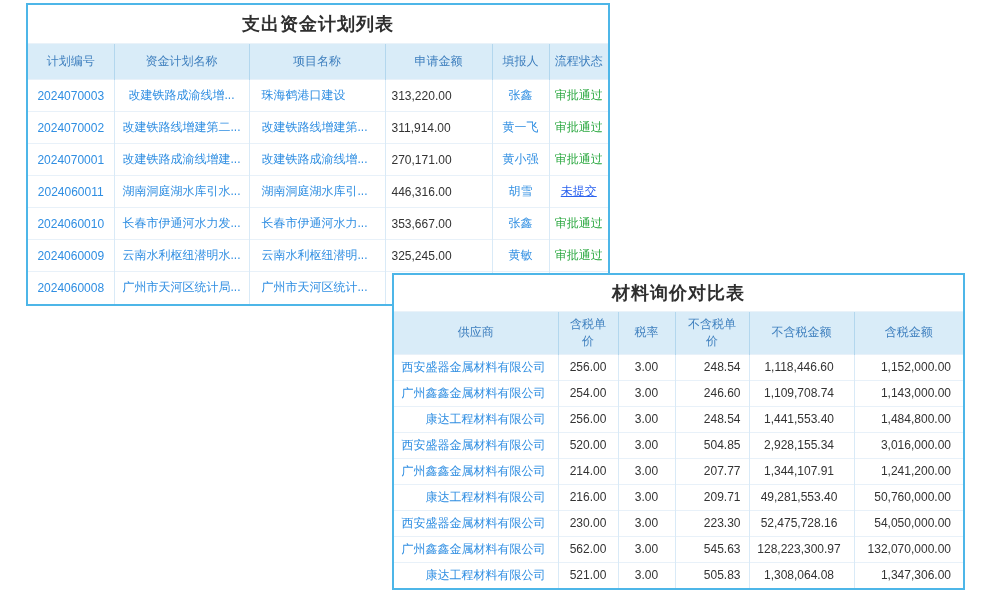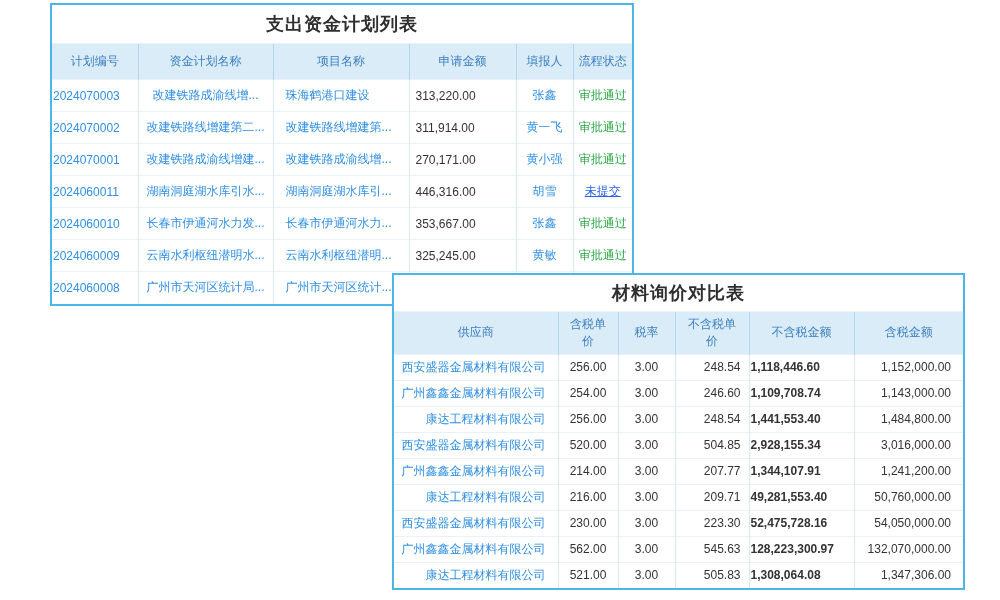--- a/index.html
+++ b/index.html
@@ -10,21 +10,21 @@
   html,body{margin:0;padding:0;}
   body{
     width:1000px;height:600px;background:#ffffff;overflow:hidden;
     font-family:"Liberation Sans","DejaVu Sans",sans-serif;
     position:relative;font-size:12px;color:var(--dark);
   }
   .panel{
     position:absolute;background:#ffffff;border:2px solid var(--border);
     box-sizing:border-box;
   }
-  .panel-1{left:50px;top:3px;width:584px;}
+  .panel-1{left:26px;top:3px;width:584px;}
   .panel-2{left:392px;top:273px;width:573px;z-index:5;}
   .panel-title{
     text-align:center;font-weight:700;font-size:18px;color:#2f2f2f;
     letter-spacing:1px;border-bottom:1px solid #e9f2f9;
   }
   .panel-1 .panel-title{line-height:38px;height:38px;}
   .panel-2 .panel-title{line-height:36px;height:36px;}
   table{border-collapse:collapse;table-layout:fixed;}
   .panel-1 table{width:580px;}
   .panel-2 table{width:569px;}
@@ -38,34 +38,34 @@
   .panel-2 th:nth-child(4){padding:0 8px;}
   td{
     border-right:1px solid var(--colline);border-top:1px solid var(--rowline);
     overflow:hidden;white-space:nowrap;box-sizing:border-box;
   }
   td:last-child{border-right:none;}
   tbody tr:first-child td{border-top:1px solid var(--rowline);}
   .panel-1 td{height:32px;}
   .panel-2 td{height:26px;}
   
-  .panel-1 td.c-id{color:var(--link);}
+  .panel-1 td.c-id{text-align:center;color:var(--link);}
   .panel-1 td.c-plan{text-align:center;color:var(--link);}
   .panel-1 td.c-project{text-align:left;padding-left:12px;color:var(--link);}
   .panel-1 td.c-amount{text-align:left;padding-left:6px;color:var(--dark);}
   .panel-1 td.c-reporter{text-align:center;color:var(--link);}
   .panel-1 td.c-status{text-align:center;}
   .panel-1 td.c-status.st-approved{color:var(--green);}
   .panel-1 td.c-status.st-unsubmitted{color:var(--blue);text-decoration:underline;}
   
   .panel-2 td.c-supplier{text-align:right;padding-right:12px;color:var(--link);}
   .panel-2 td.c-price1{text-align:center;color:var(--dark);}
   .panel-2 td.c-rate{text-align:center;color:var(--dark);}
   .panel-2 td.c-price2{text-align:right;padding-right:8px;color:var(--dark);}
-  .panel-2 td.c-amt1{text-align:left;padding-right:6px;color:var(--dark);font-weight:bold;}
+  .panel-2 td.c-amt1{text-align:center;padding-right:6px;color:var(--dark);}
   .panel-2 td.c-amt2{text-align:right;padding-right:12px;color:var(--dark);}
 </style>
 </head>
 <body>
 
 <section class="panel panel-1">
   <div class="panel-title">支出资金计划列表</div>
   <table>
     <colgroup>
       <col style="width:86px">

